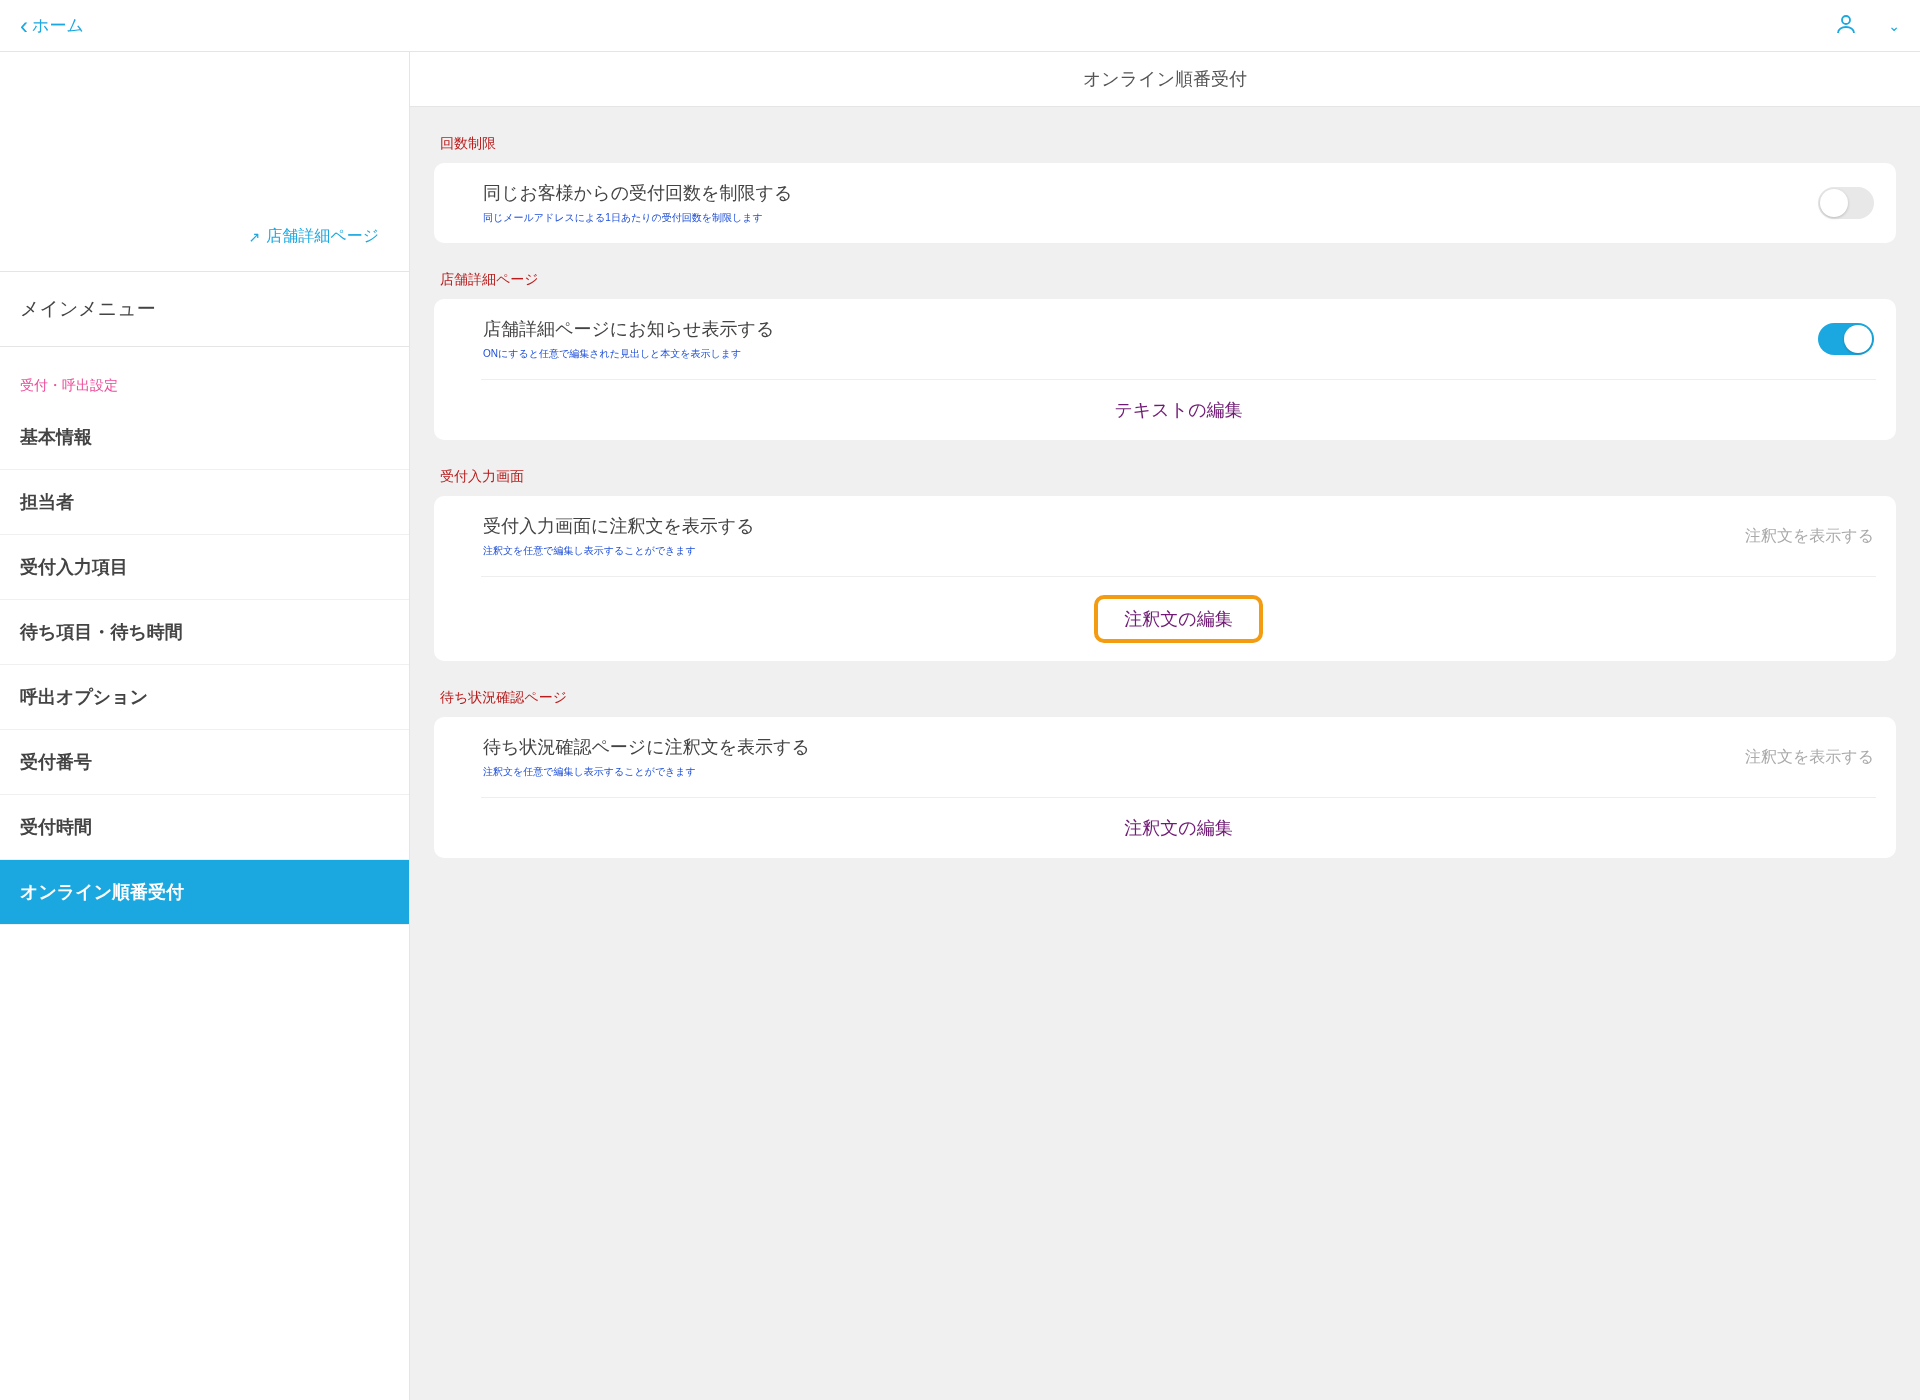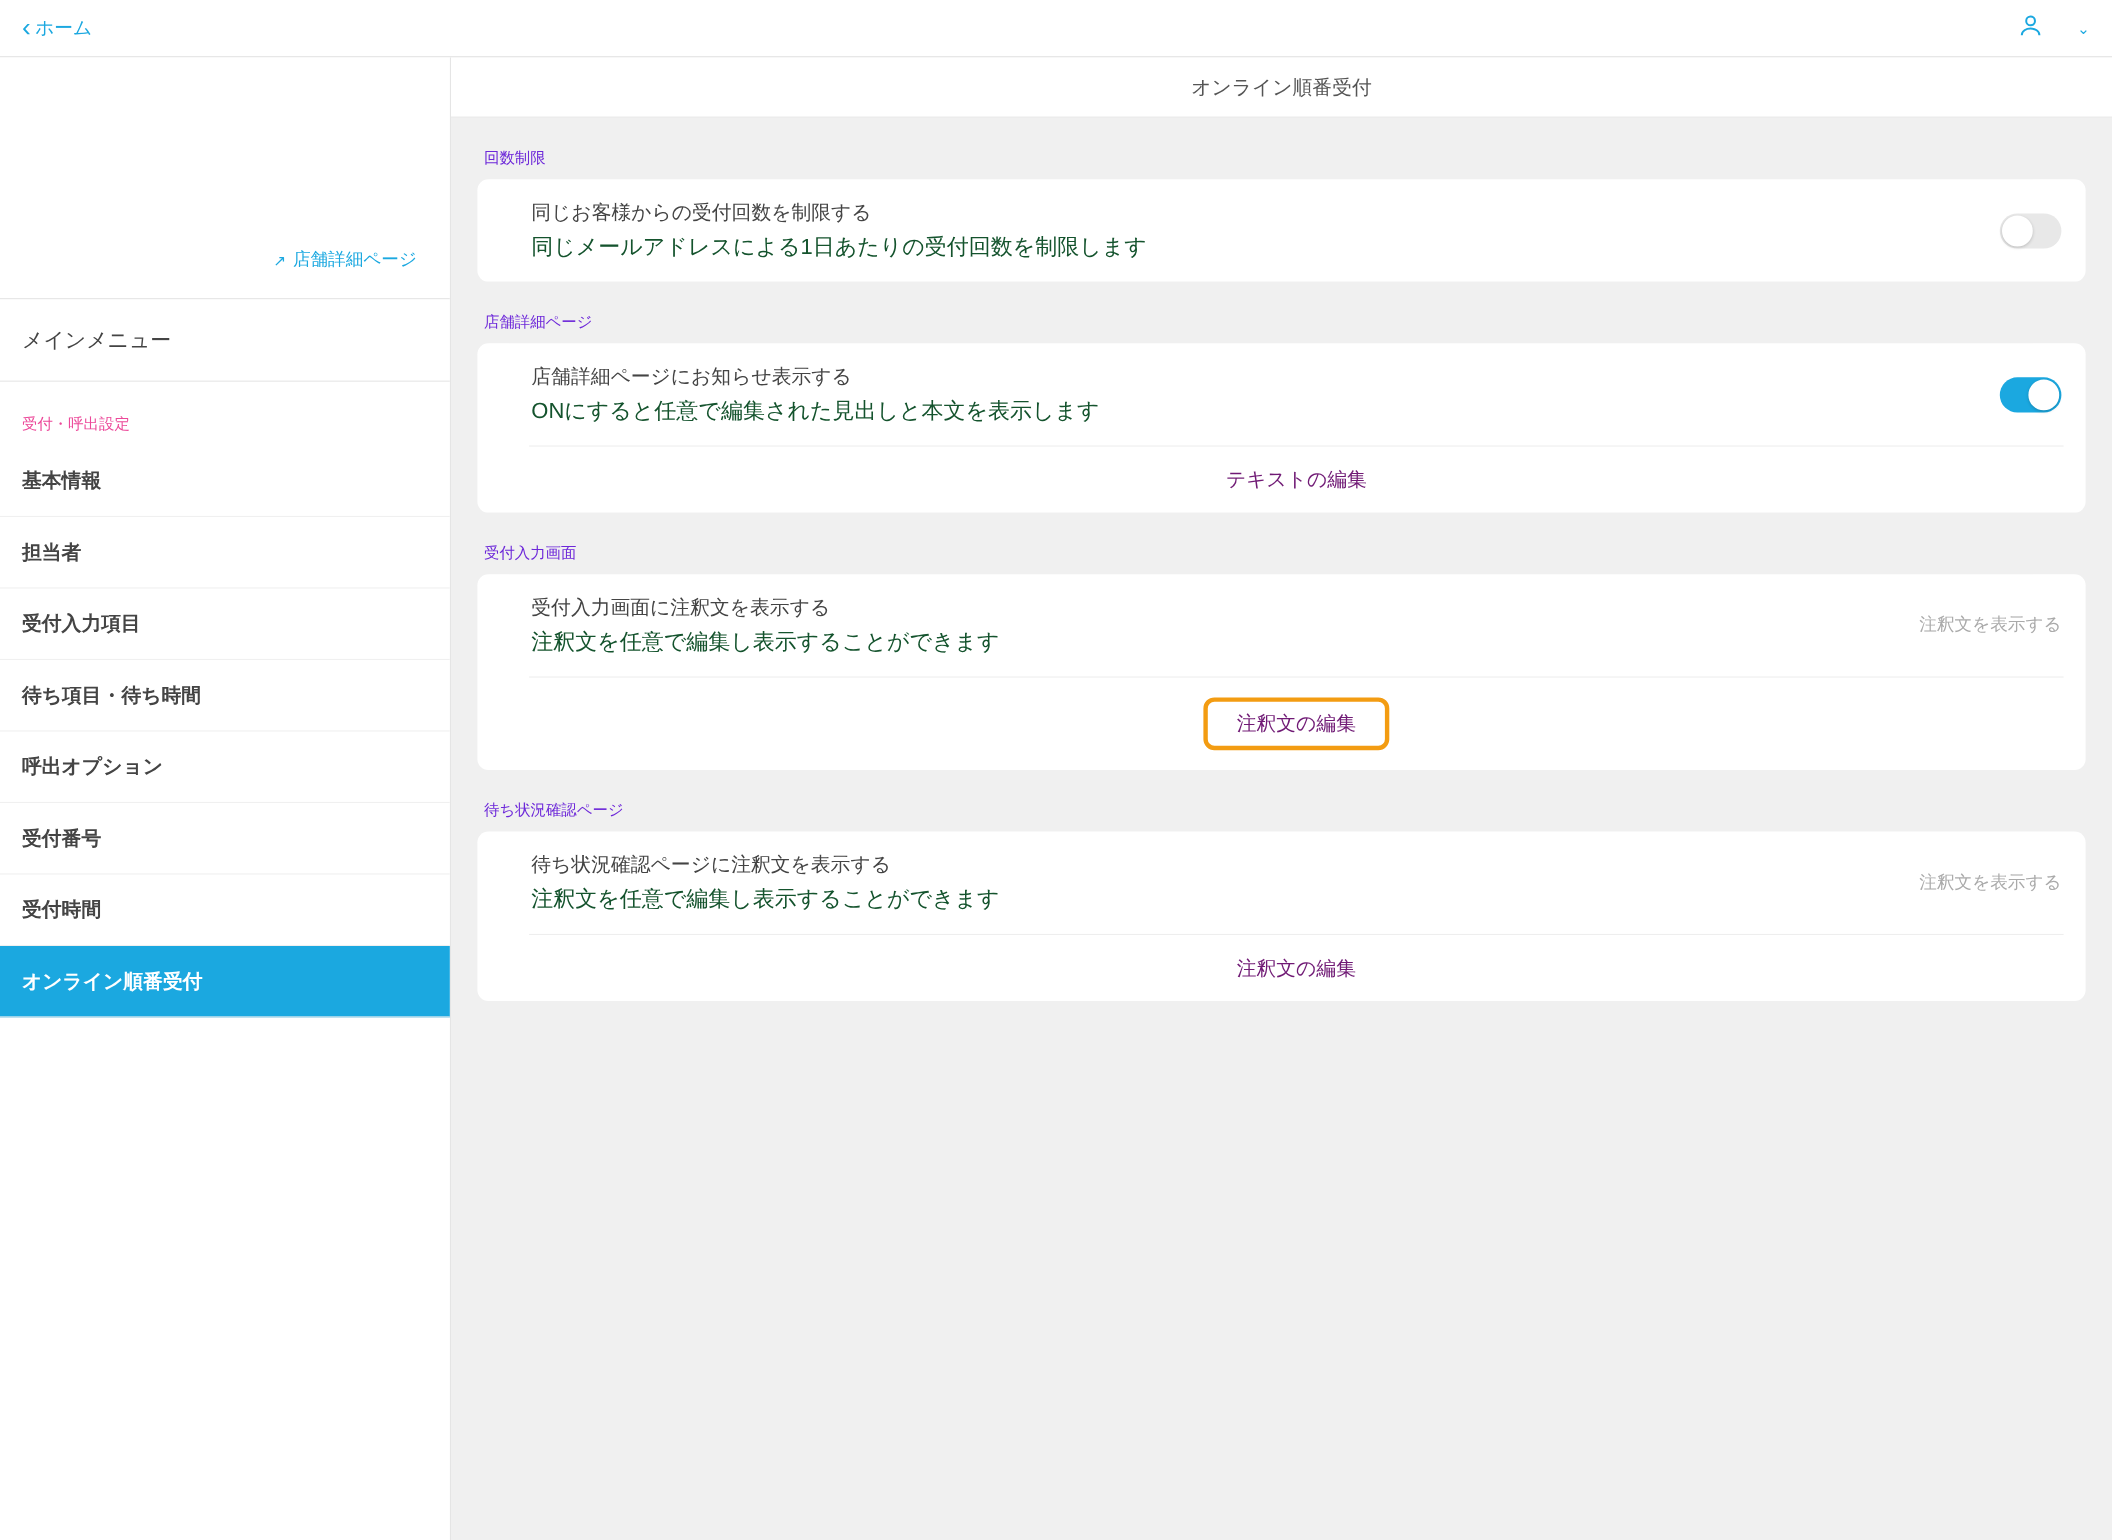--- a/index.html
+++ b/index.html
@@ -84,39 +84,39 @@
       height: 55px;
       display: flex;
       align-items: center;
       justify-content: center;
       font-size: 18px;
       color: #555;
     }
     .content { padding: 0 24px; }
     .group-label {
       font-size: 14px;
-      color: #6d28d9;
+      color: #b91c1c;
       padding: 28px 6px 10px;
     }
     .card {
       background: #fff;
       border-radius: 10px;
       overflow: hidden;
       padding-left: 27px;
     }
     .card-row {
       display: flex;
       align-items: center;
       justify-content: space-between;
       padding: 18px 22px;
       gap: 20px;
     }
     .card-row-main { flex: 1; }
     .card-title { font-size: 18px; color: #444; margin-bottom: 6px; }
-    .card-sub { font-size: 20px; color: #14532d; }
+    .card-sub { font-size: 10px; color: #1d4ed8; }
     .right-label { font-size: 16px; color: #aaa; white-space: nowrap; }
     .divider { height: 1px; background: #eee; margin: 0 20px; }
     .card-action {
       text-align: center;
       padding: 18px 0;
       color: #701a75;
       font-size: 18px;
       cursor: pointer;
     }
     .highlight {

